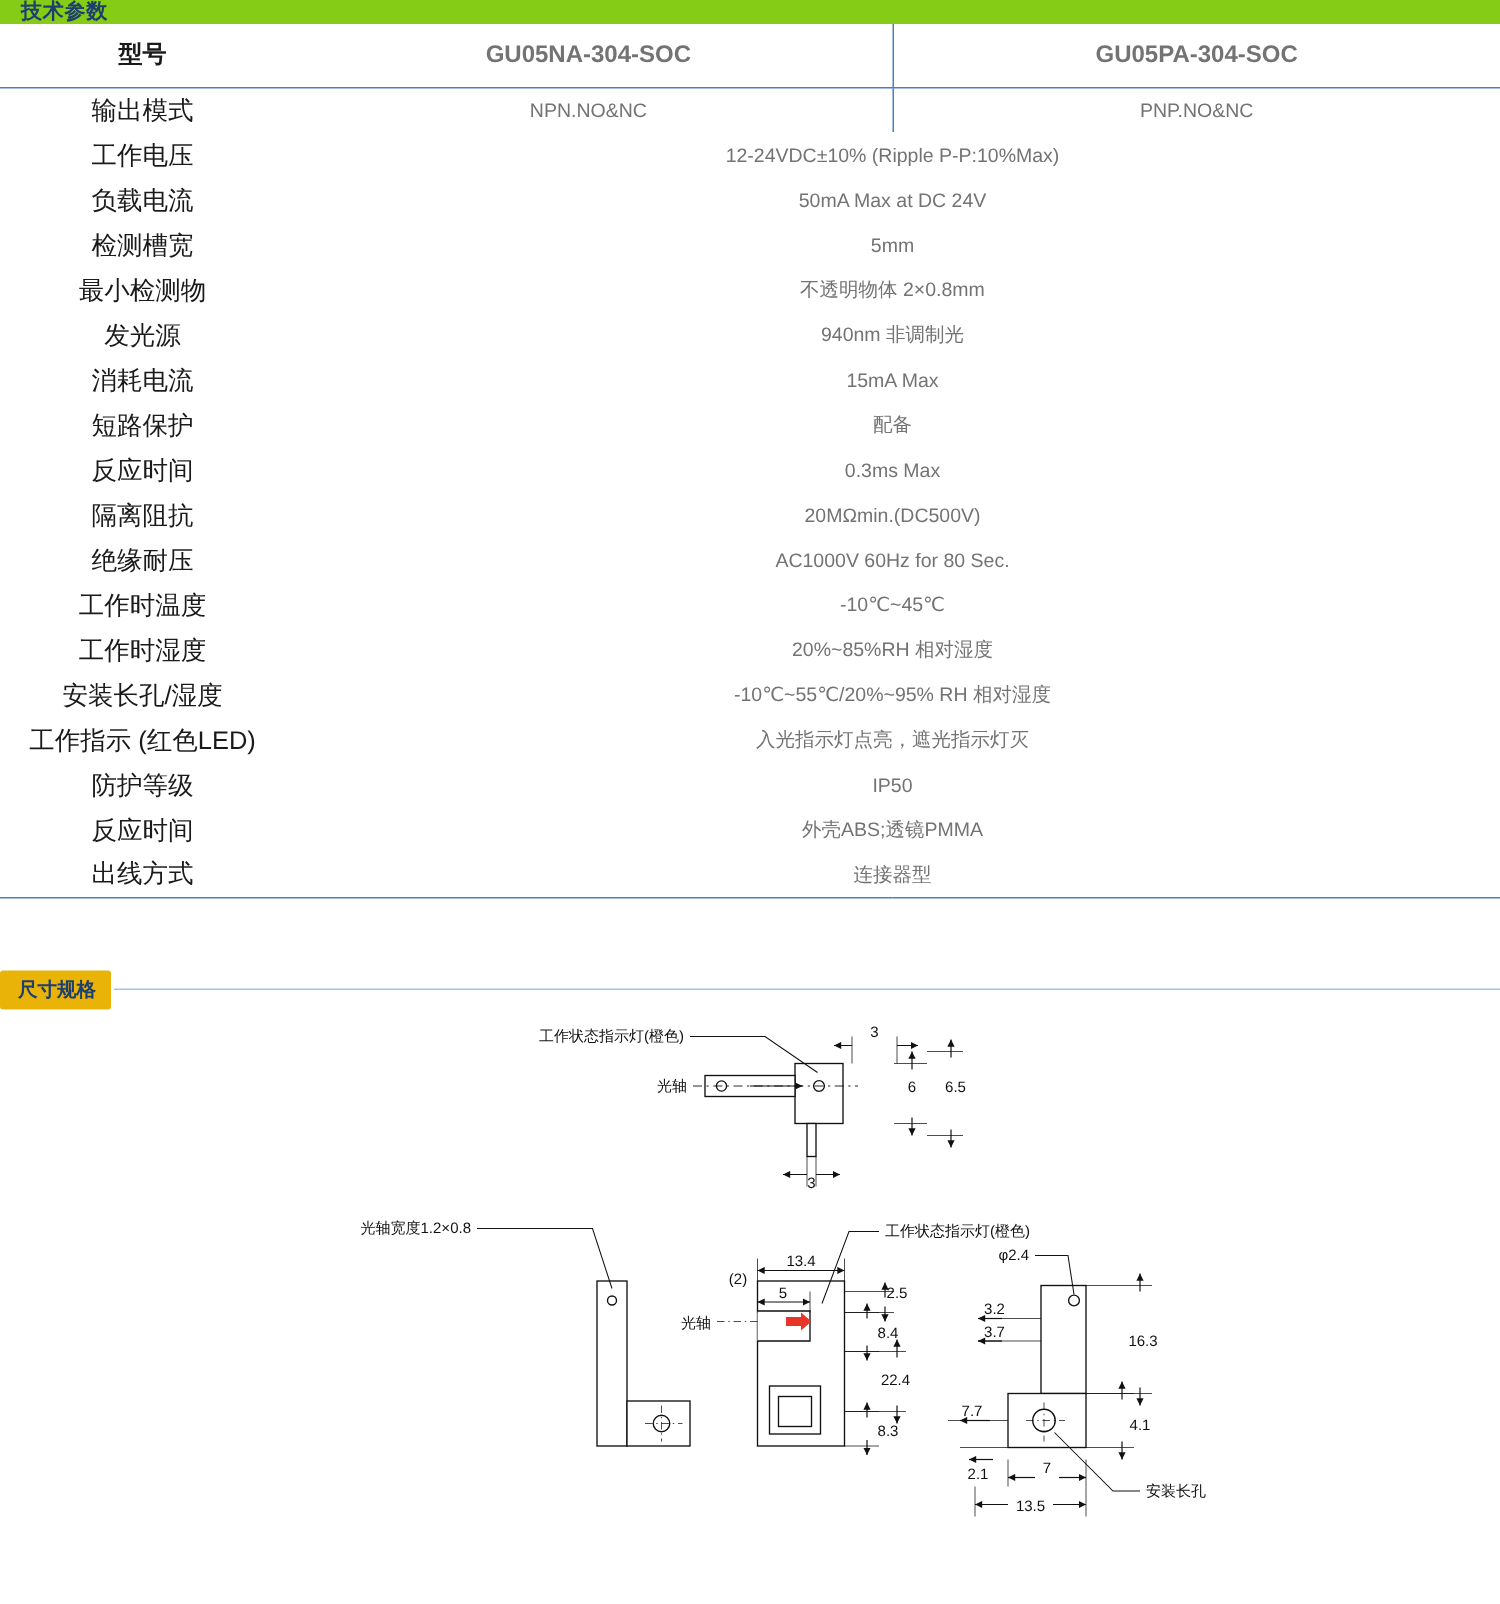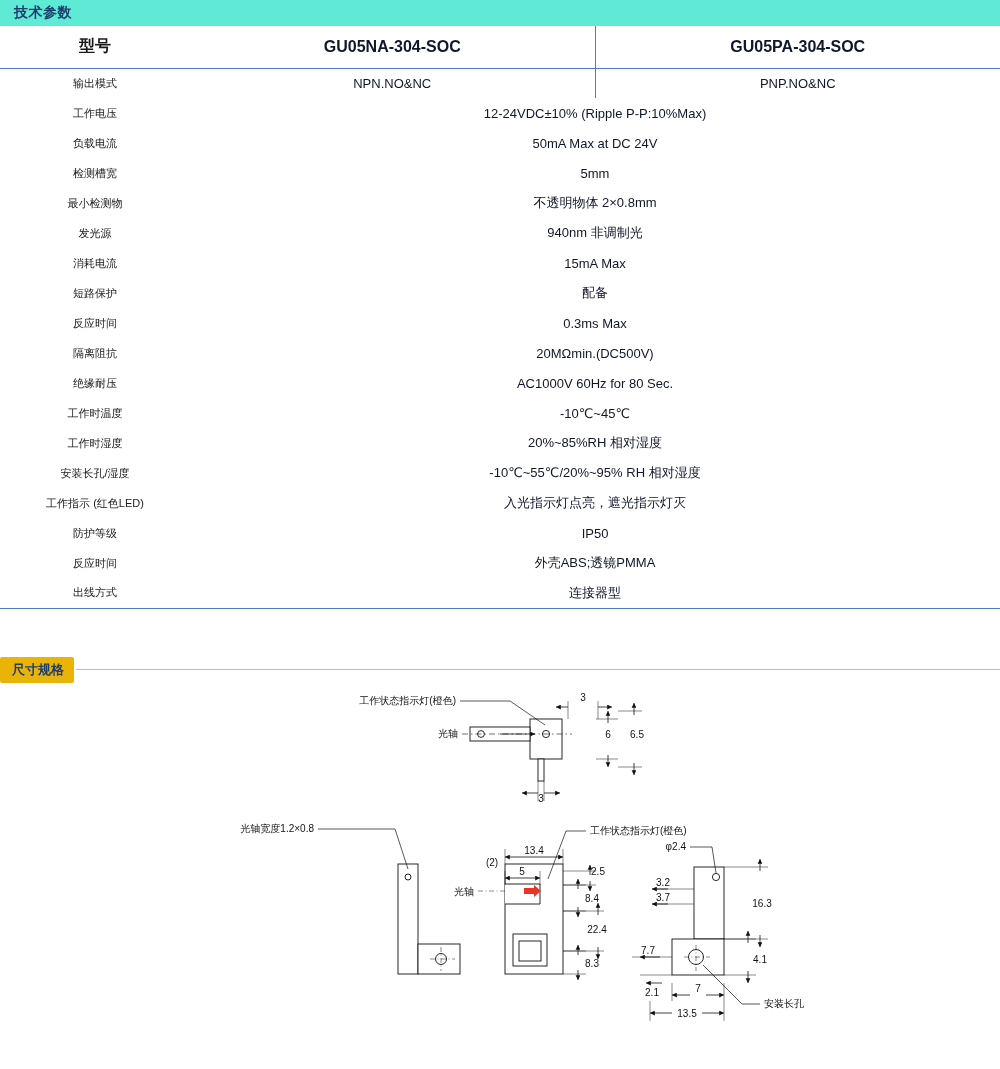--- a/index.html
+++ b/index.html
@@ -13,22 +13,22 @@
     font-family: "Liberation Sans", "DejaVu Sans", sans-serif;
     color: #1a1a1a;
     position: relative;
     overflow: hidden;
   }
 
   
   .section-bar {
     display: flex;
     align-items: center;
-    height: 26px;
-    background: #5eead4;
+    height: 16px;
+    background: #84cc16;
     padding-left: 14px;
     box-sizing: border-box;
   }
   .section-bar .title {
     font-size: 14px;
     font-weight: bold;
     color: #1d3f6e;
     letter-spacing: 0.5px;
   }
 
@@ -63,30 +63,30 @@
     border: 0;
     padding: 0;
   }
   table.spec tr {
     height: 30px;
     margin-top: 24px;
   }
   .lbl {
     width: 190px;
     text-align: center;
-    font-size: 11px;
+    font-size: 17px;
     color: #1a1a1a;
     border-right: 1px solid #4b7fc4;
     border-bottom: 1px solid #d4d4d4;
     box-sizing: border-box;
   }
   .val {
     text-align: center;
     font-size: 13px;
-    color: #0f172a;
+    color: #737373;
     border-bottom: 1px solid #d4d4d4;
     box-sizing: border-box;
   }
   .val.split-left {
     border-right: 1px solid #4b7fc4;
   }
   tr.head .lbl, tr.head .val {
     font-size: 16px;
     font-weight: bold;
     height: 42px;

